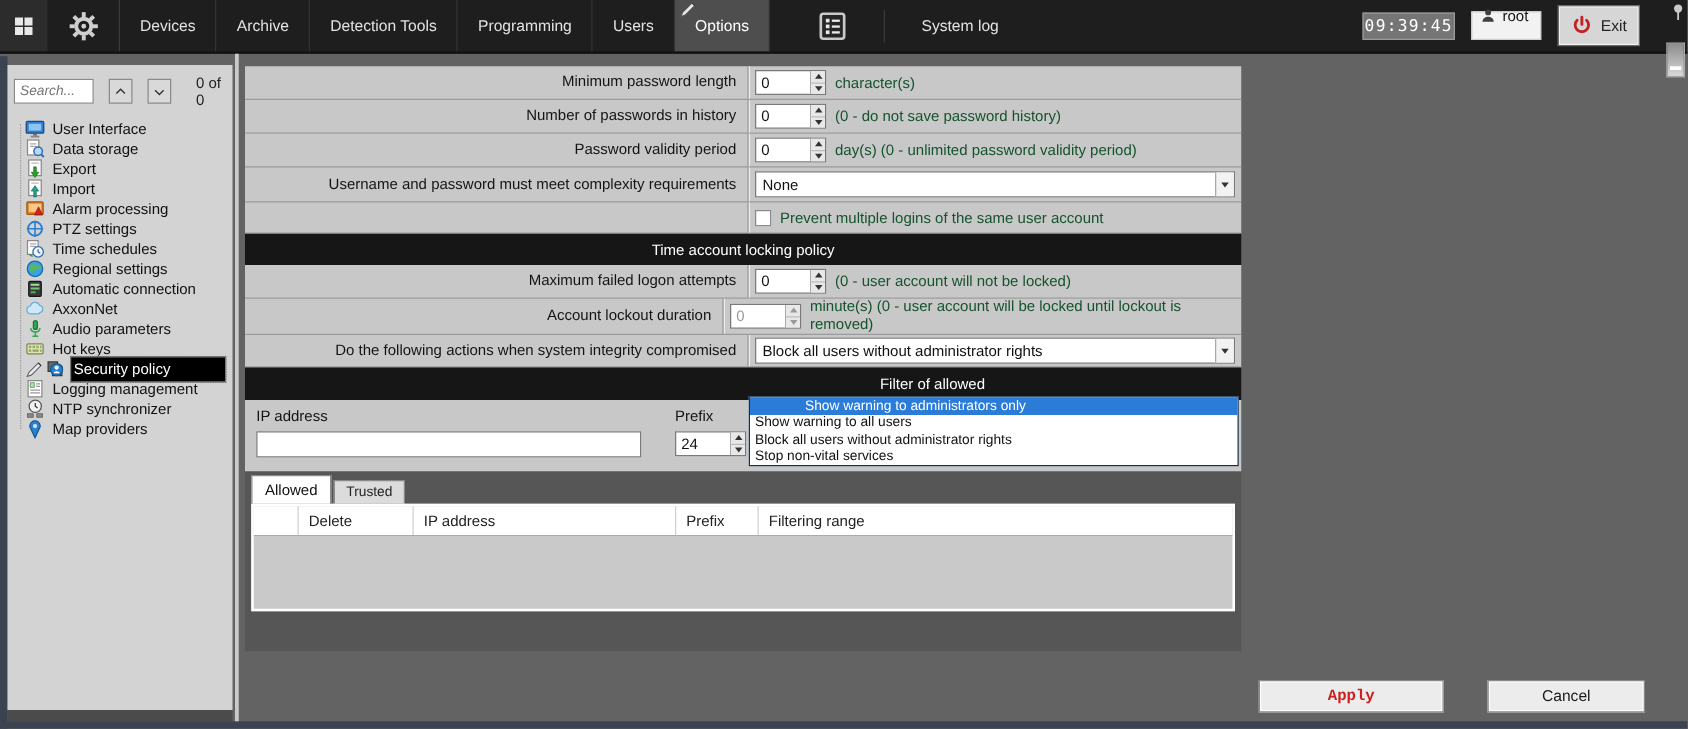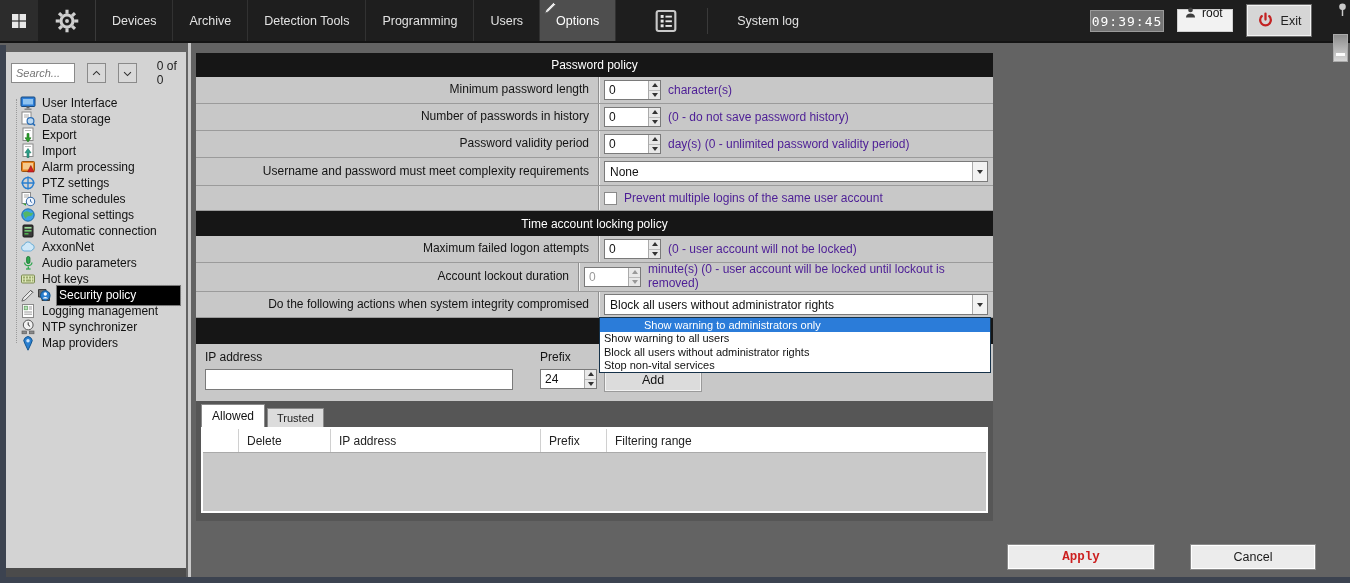--- a/index.html
+++ b/index.html
@@ -47,21 +47,21 @@
   .titem .tlabel.sel { background:#000; color:#fff; outline:1px dotted #cfcfcf; }
 
   
   .panel { position:absolute; left:196px; top:53px; width:797px; height:468px; display:flex; flex-direction:column; }
   .sec-h { height:24px; background:#161616; color:#fff; font-size:12px; display:flex; align-items:center; justify-content:center; flex:none; position:relative; }
   .sec-h.filter-h { height:26px; }
   .sec-h.filter-h .sec-title { position:absolute; right:205px; }
   .prow { display:flex; background:#c8c8c8; border-bottom:1px solid #9b9b9b; flex:none; }
   .prow .lbl { width:403px; border-right:1px solid #8f8f8f; display:flex; align-items:center; justify-content:flex-end; text-align:right; padding-right:9px; font-size:12px; color:#141414; line-height:1.1; }
   .prow .ctl { flex:1; border-left:1px solid #f0f0f0; display:flex; align-items:center; padding-left:4px; gap:7px; }
-  .suffix { font-size:12px; color:#4c1d95; }
+  .suffix { font-size:12px; color:#14532d; }
   .suffix.wrap { width:345px; line-height:1.15; }
   
   .spin { width:57px; height:20px; background:#fff; border:1px solid #7a7a7a; display:flex; flex:none; }
   .spin .spin-val { flex:1; font-size:12px; padding:2px 0 0 4px; color:#111; }
   .spin.disabled .spin-val { color:#9a9a9a; }
   .spin .spin-btns { width:12px; border-left:1px solid #aaa; display:flex; flex-direction:column; }
   .spin .sb { flex:1; display:flex; align-items:center; justify-content:center; background:#e8e8e8; }
   .spin .sb+.sb { border-top:1px solid #bbb; }
   .tri-up { width:0; height:0; border-left:3px solid transparent; border-right:3px solid transparent; border-bottom:4px solid #333; }
   .tri-dn { width:0; height:0; border-left:3px solid transparent; border-right:3px solid transparent; border-top:4px solid #333; }
@@ -400,23 +400,20 @@
           </svg>
         </span>
         <span class="tlabel">Map providers</span>
       </div>
     </div>
 </div>
 <div class="under-sidebar"></div>
 <div class="splitter"></div>
 
 <div class="panel">
-  <div class="sec-h">
-      <span class="sec-title">Password policy</span>
-    </div>
 
   <div class="prow" style="height:27px">
     <div class="lbl">Minimum password length</div>
     <div class="ctl">
       <div class="spin">
         <span class="spin-val">0</span>
         <span class="spin-btns">
             <span class="sb">
               <i class="tri-up"></i>
             </span>

